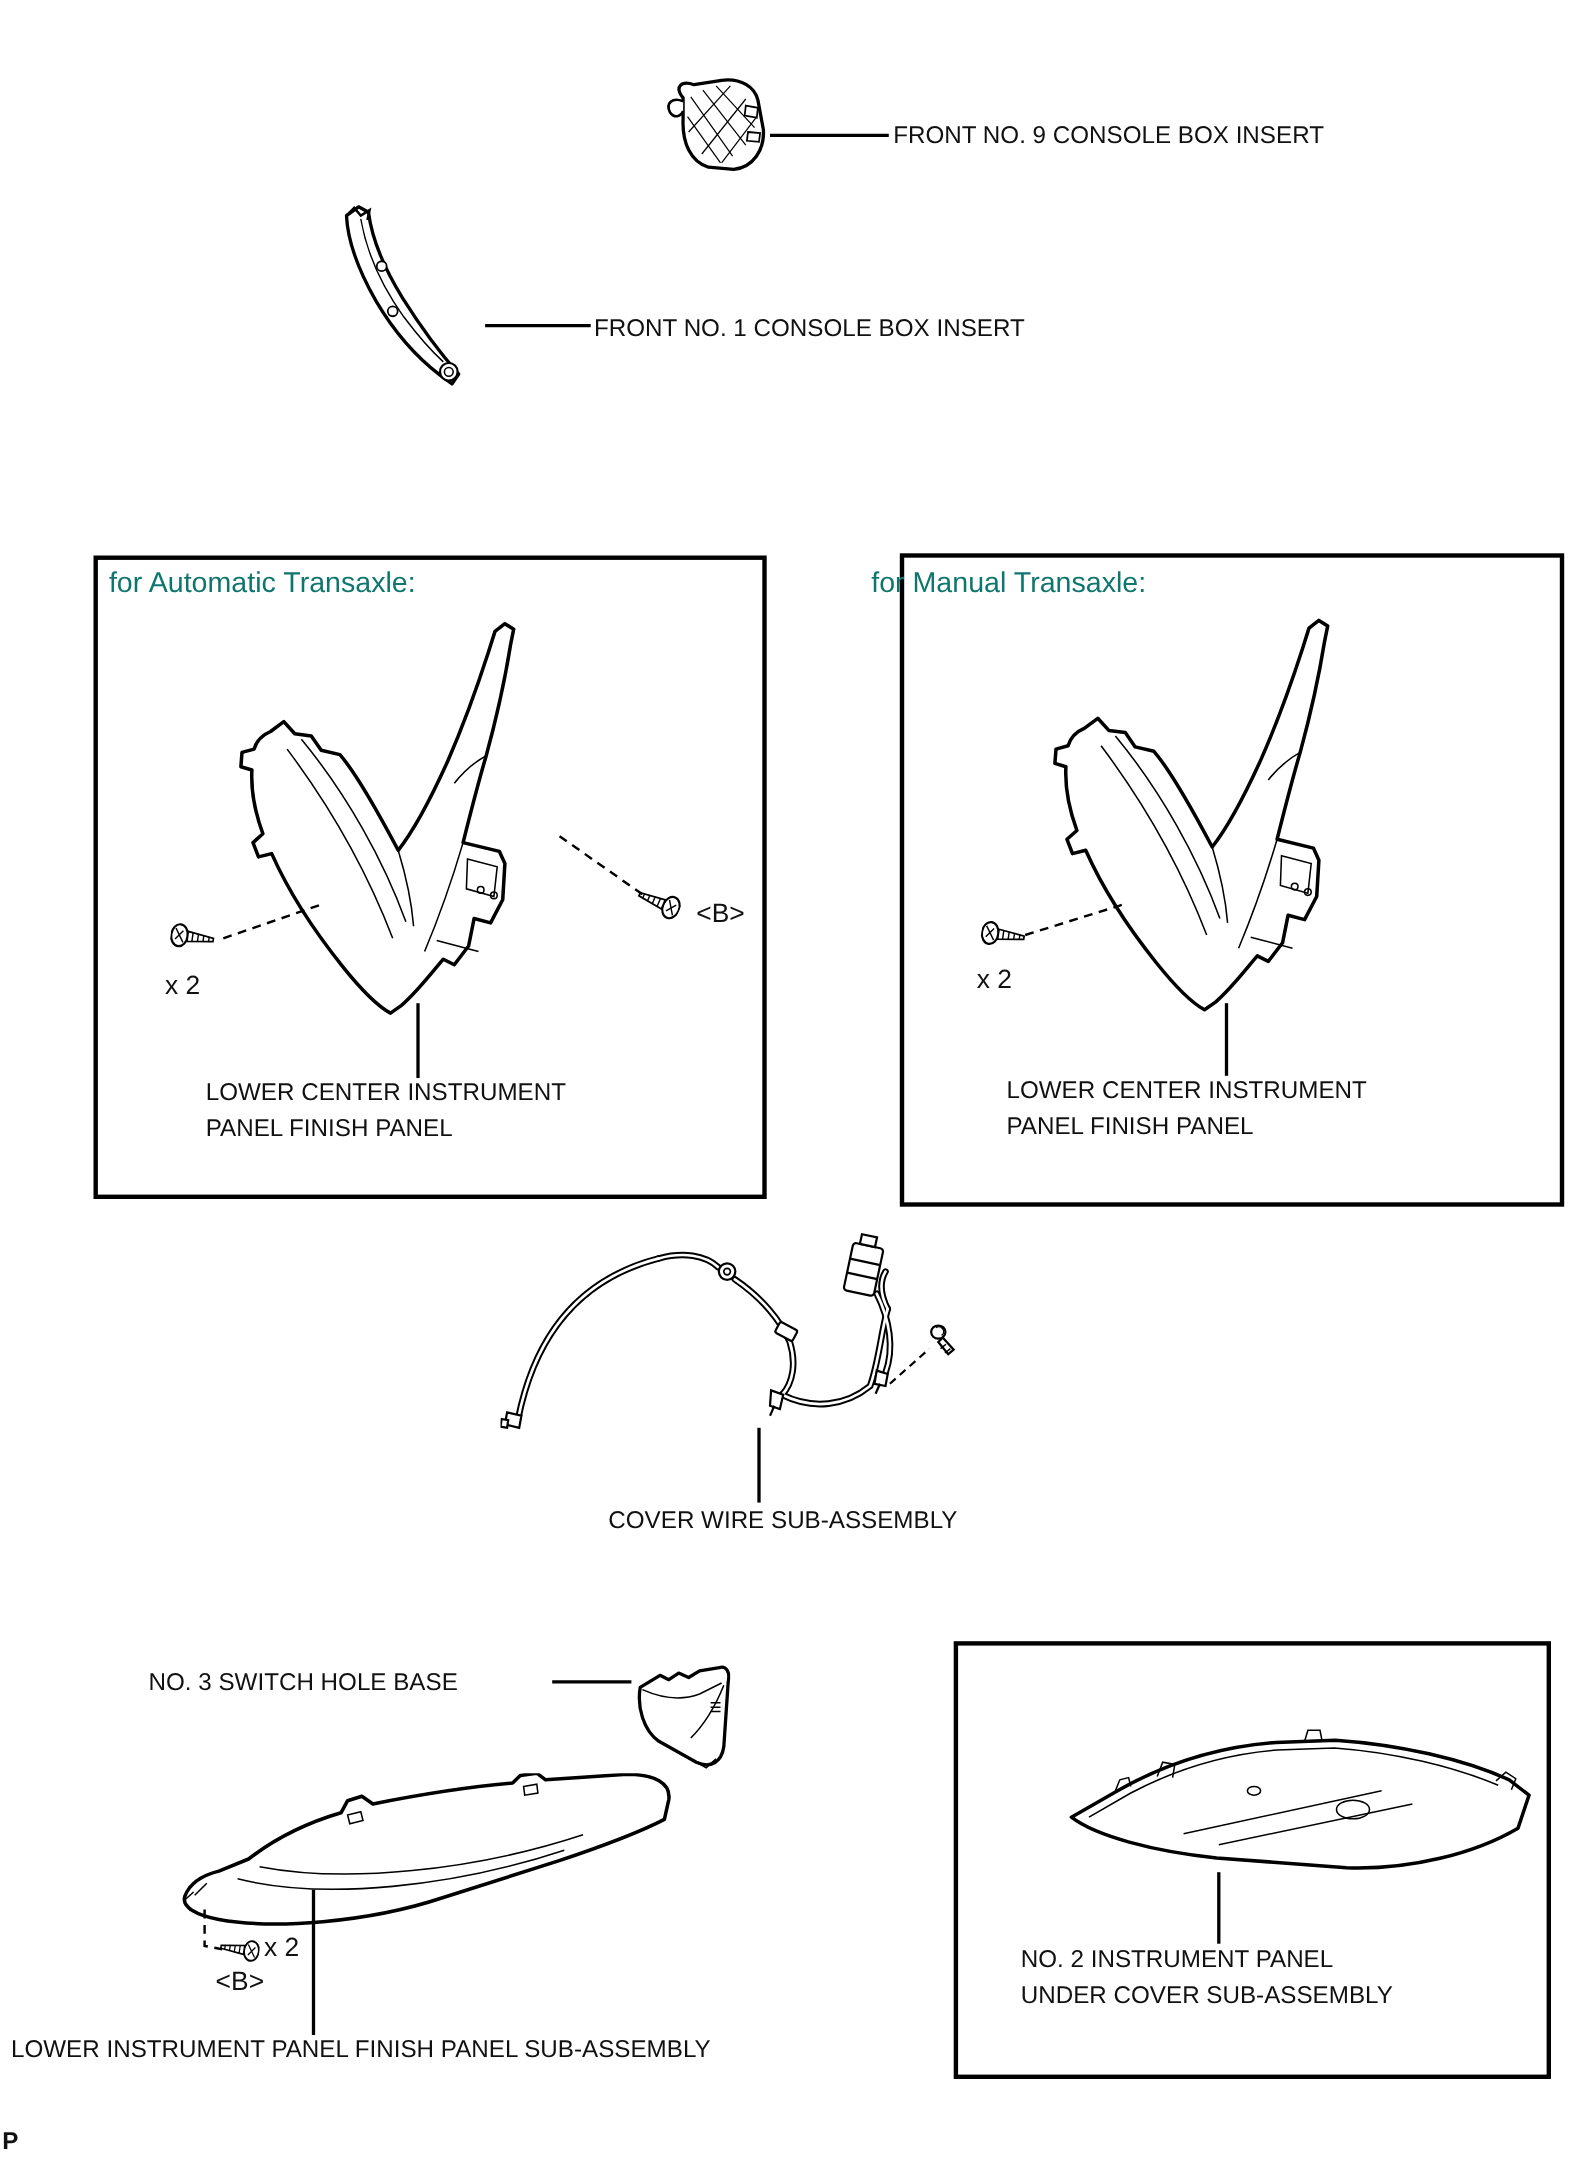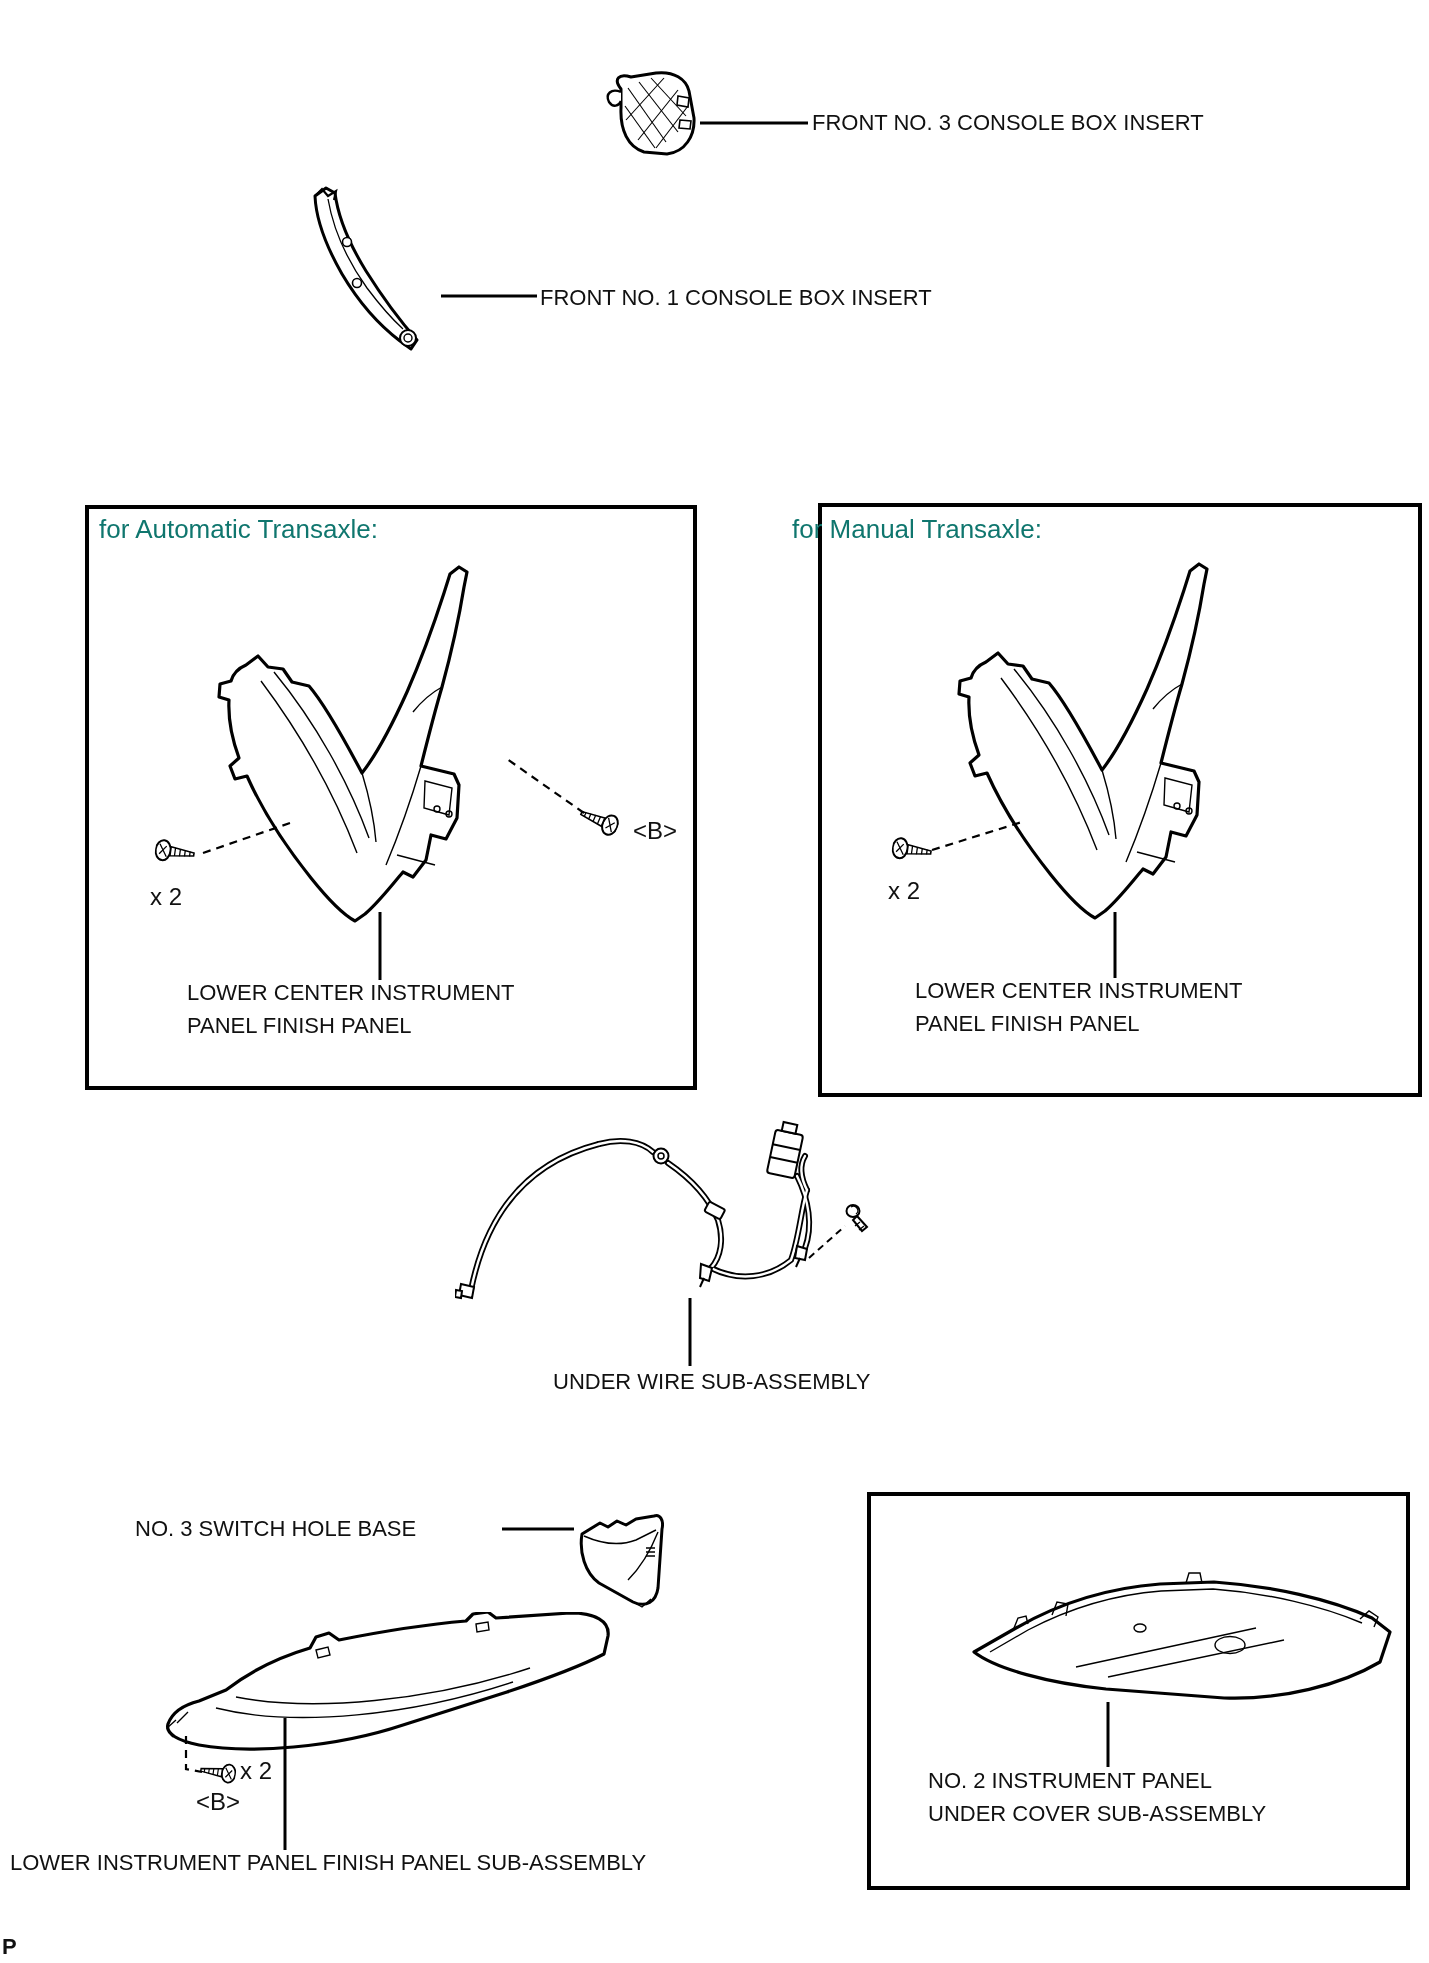--- a/index.html
+++ b/index.html
@@ -168,21 +168,21 @@
         <path d="M4,6 L12,18 M4.5,16 L11,7.5" stroke="#000" stroke-width="1.3"></path>
         <path d="M15.5,7.5 L39,10.5 39,13.5 15.5,16.5 Z" fill="#fff" stroke="#000" stroke-width="1.6"></path>
         <path d="M20,7.9 L20,16.2 M25,8.5 L25,15.7 M30,9.1 L30,15.1 M35,9.7 L35,14.5" stroke="#000" stroke-width="1.3"></path>
       </symbol>
     </defs>
   </svg>
 
   <svg class="part" style="left:598px;top:70px" width="105" height="92">
       <use href="#sym-insert2"></use>
     </svg>
-  <div class="lbl" style="left:812px;top:110px">FRONT NO. 3 CONSOLE BOX INSERT</div>
+  <div class="lbl" style="left:812px;top:110px">FRONT NO. 9 CONSOLE BOX INSERT</div>
 
   <svg class="part" style="left:295px;top:186px" width="148" height="168">
       <use href="#sym-insert1"></use>
     </svg>
   <div class="lbl" style="left:540px;top:285px">FRONT NO. 1 CONSOLE BOX INSERT</div>
 
   <div class="box" style="left:85px;top:505px;width:612px;height:585px"></div>
   <div class="title" style="left:99px;top:514px">for Automatic Transaxle:</div>
   <svg class="part" style="left:150px;top:555px" width="430" height="400">
       <use href="#sym-panel"></use>
@@ -206,21 +206,21 @@
   <svg class="screw" style="left:892px;top:838px;transform:rotate(8deg)" width="42" height="24">
       <use href="#sym-screw"></use>
     </svg>
   <div class="small" style="left:888px;top:878px">x 2</div>
   <div class="lbl" style="left:915px;top:978px">LOWER CENTER INSTRUMENT</div>
   <div class="lbl" style="left:915px;top:1011px">PANEL FINISH PANEL</div>
 
   <svg class="part" style="left:455px;top:1108px" width="430" height="215">
       <use href="#sym-wire"></use>
     </svg>
-  <div class="lbl" style="left:553px;top:1369px">UNDER WIRE SUB-ASSEMBLY</div>
+  <div class="lbl" style="left:553px;top:1369px">COVER WIRE SUB-ASSEMBLY</div>
 
   <div class="lbl" style="left:135px;top:1516px">NO. 3 SWITCH HOLE BASE</div>
   <svg class="part" style="left:572px;top:1510px" width="92" height="112">
       <use href="#sym-switchbase"></use>
     </svg>
   <svg class="part" style="left:158px;top:1612px" width="492" height="140">
       <use href="#sym-longpanel"></use>
     </svg>
   <svg class="screw" style="left:196px;top:1760px;transform:rotate(188deg) scale(0.9)" width="42" height="24">
       <use href="#sym-screw"></use>

